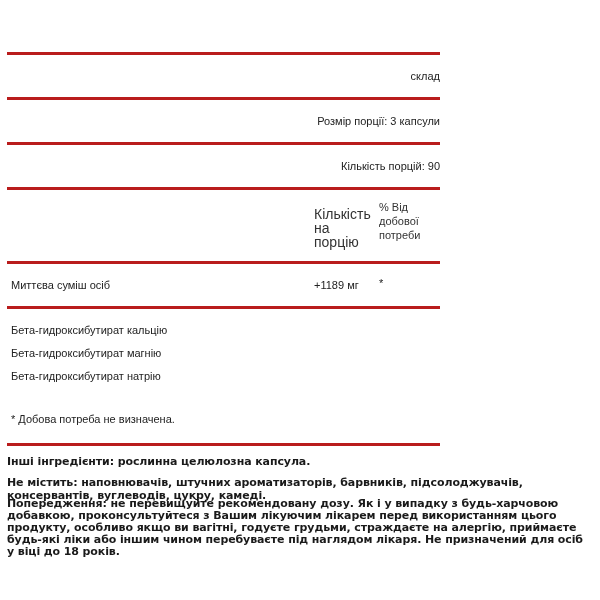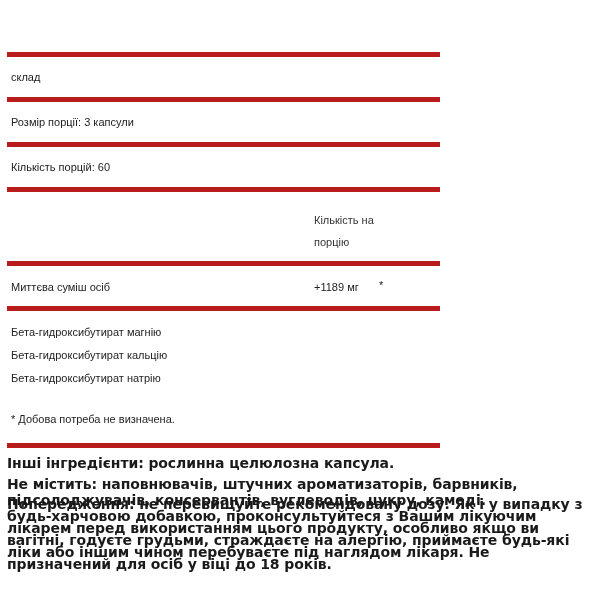--- a/index.html
+++ b/index.html
@@ -15,40 +15,41 @@
       color: #222222;
       position: relative;
     }
     .table {
       position: absolute;
       left: 7px;
       top: 52px;
       width: 433px;
     }
     .row {
-      border-top: 5px solid #b91c1c;
+      border-top: 3px solid #b91c1c;
       box-sizing: border-box;
       font-size: 11px;
       position: relative;
+      justify-content: flex-end;
     }
     .row.simple {
       height: 45px;
       display: flex;
       align-items: center;
       padding-left: 4px;
     }
     .row.header {
       height: 74px;
     }
     .row.header .col-amount {
       position: absolute;
       left: 307px;
       top: 17px;
-      line-height: 22px;
-      font-size: 11px;
+      line-height: 14px;
+      font-size: 14px;
       color: #333;
       width: 60px;
     }
     .row.header .col-dv {
       position: absolute;
       left: 372px;
       top: 10px;
       line-height: 14px;
       font-size: 11px;
       color: #333;
@@ -89,21 +90,21 @@
       position: absolute;
       left: 11px;
       top: 413px;
       font-size: 11px;
     }
     .note {
       position: absolute;
       left: 7px;
       font-family: "DejaVu Sans", sans-serif;
       font-weight: bold;
-      font-size: 14px;
+      font-size: 11px;
       color: #1a1a1a;
       letter-spacing: -0.1px;
     }
     .note.other { top: 455px; }
     .note.contains { top: 476px; }
     .note.warning {
       top: 498px;
       width: 585px;
       line-height: 12px;
     }
@@ -112,33 +113,34 @@
 <body>
 
 <div class="table">
   <div class="row simple">
     <span>склад</span>
   </div>
   <div class="row simple">
     <span>Розмір порції: 3 капсули</span>
   </div>
   <div class="row simple">
-    <span>Кількість порцій: 60</span>
+    <span>Кількість порцій: 90</span>
   </div>
   <div class="row header">
     <div class="col-amount">Кількість на порцію</div>
+    <div class="col-dv">% Від добової потреби</div>
   </div>
   <div class="row item">
     <span class="name">Миттєва суміш осіб</span>
     <span class="amount">+1189 мг</span>
     <span class="dv">*</span>
   </div>
   <div class="row sub">
+    <div class="subitem">Бета-гидроксибутират кальцію</div>
     <div class="subitem">Бета-гидроксибутират магнію</div>
-    <div class="subitem">Бета-гидроксибутират кальцію</div>
     <div class="subitem">Бета-гидроксибутират натрію</div>
   </div>
   <div class="row footnote"></div>
 </div>
 
 <div class="footnote-text">* Добова потреба не визначена.</div>
 
 <div class="note other">Інші інгредієнти: рослинна целюлозна капсула.</div>
 <div class="note contains">Не містить: наповнювачів, штучних ароматизаторів, барвників, підсолоджувачів, консервантів, вуглеводів, цукру, камеді.</div>
 <div class="note warning">Попередження: не перевищуйте рекомендовану дозу. Як і у випадку з будь-харчовою добавкою, проконсультуйтеся з Вашим лікуючим лікарем перед використанням цього продукту, особливо якщо ви вагітні, годуєте грудьми, страждаєте на алергію, приймаєте будь-які ліки або іншим чином перебуваєте під наглядом лікаря. Не призначений для осіб у віці до 18 років.</div>

